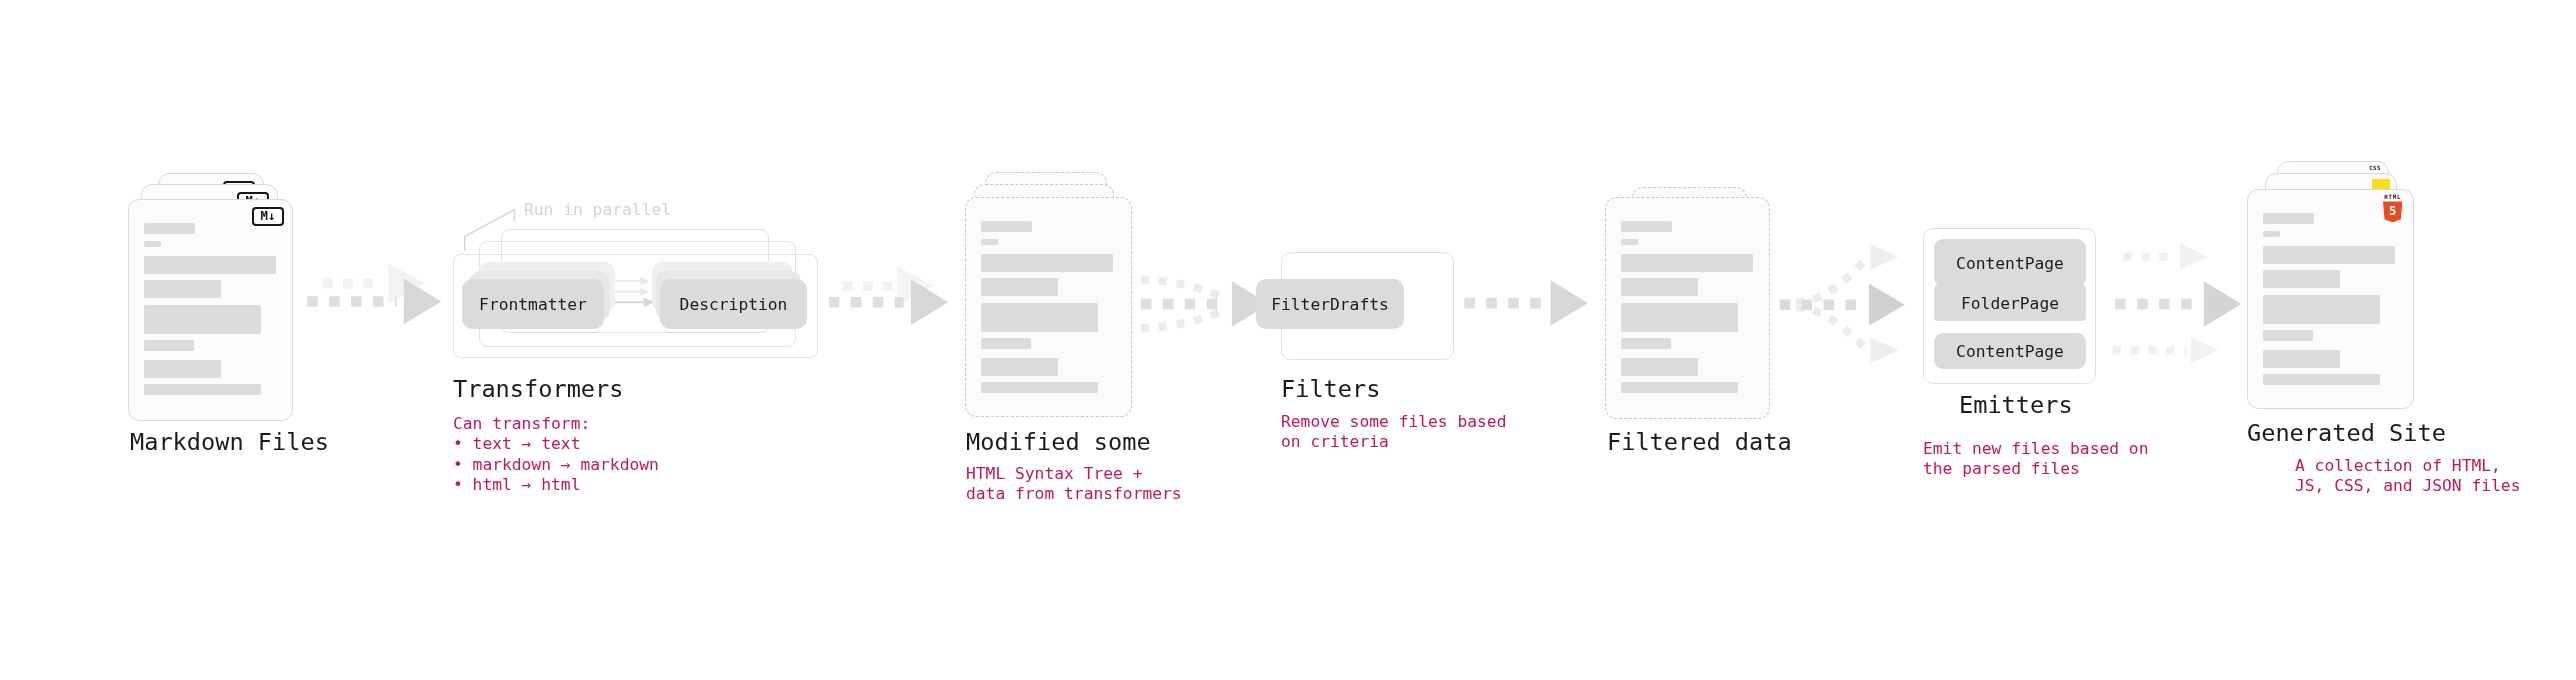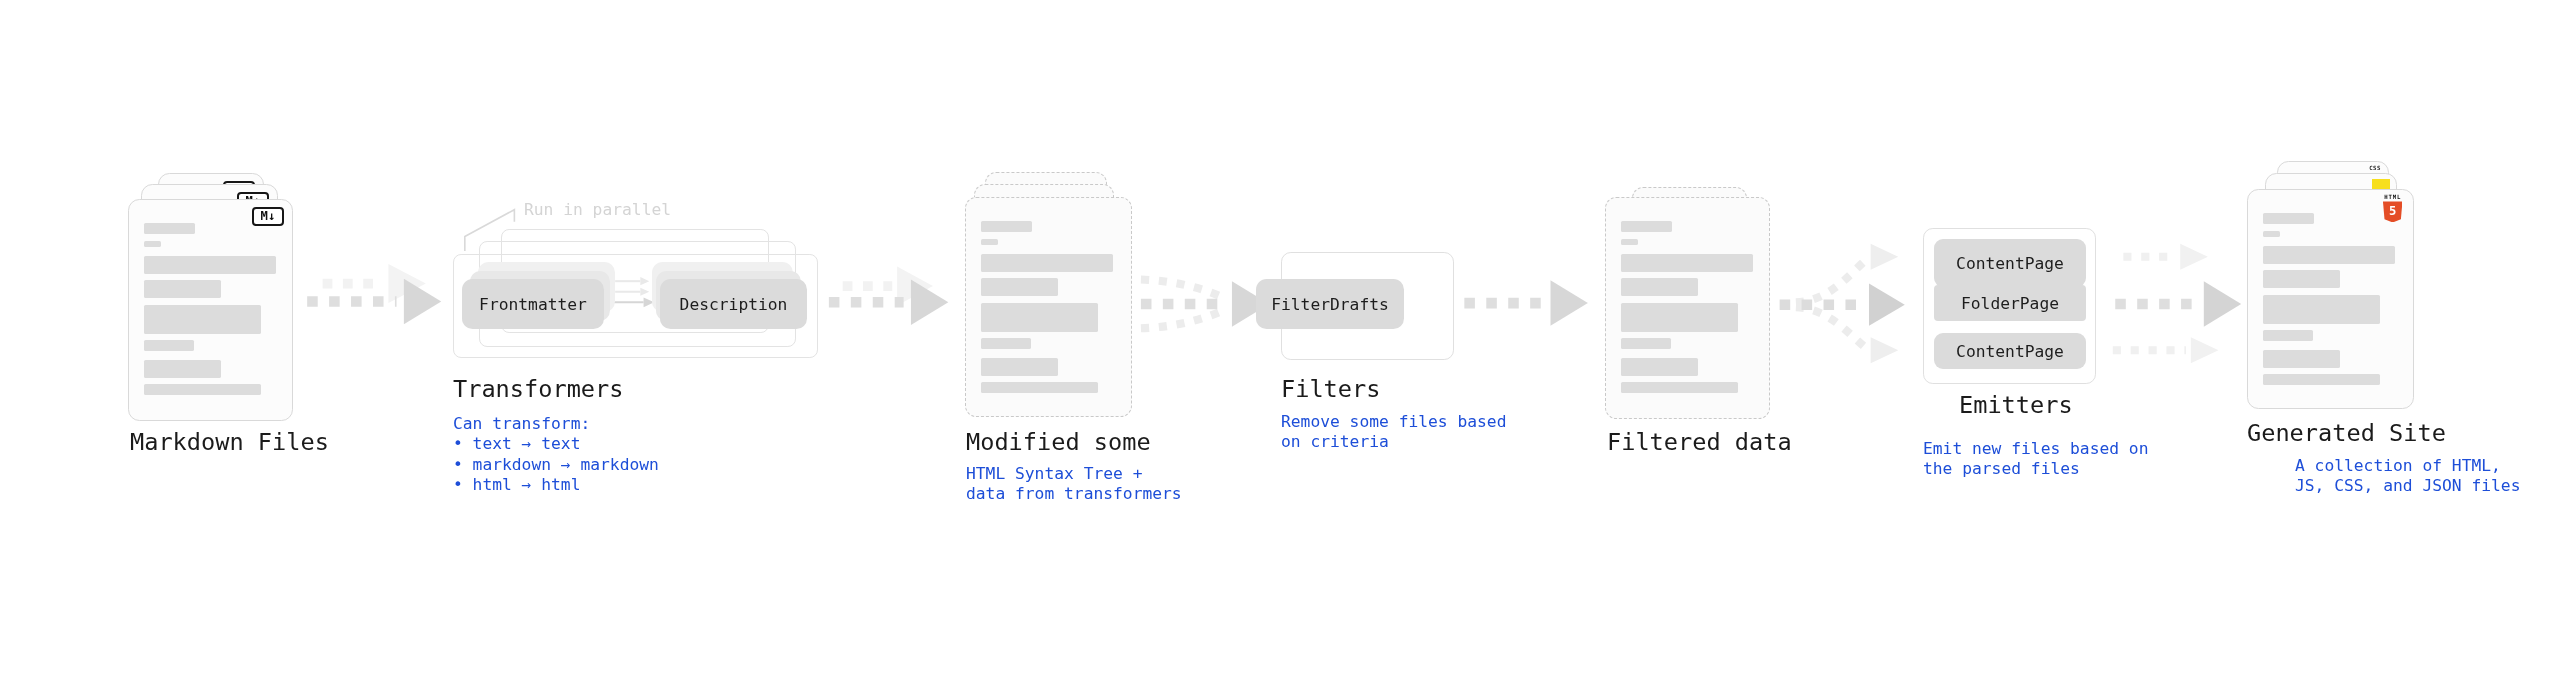--- a/index.html
+++ b/index.html
@@ -12,21 +12,21 @@
   .doc-line{background:#dcdcdc;border-radius:1.6px;}
   .md-badge{position:absolute;top:6.5px;right:8.1px;width:32px;height:19.5px;border:2px solid #161616;
             border-radius:4.1px;background:#ffffff;color:#111;font-weight:bold;font-size:12.2px;
             line-height:15.4px;text-align:center;box-sizing:border-box;}
   .outline-rect{position:absolute;border:1.6px solid #e3e3e3;border-radius:8.1px;box-sizing:border-box;z-index:1;}
   .ghost{position:absolute;border-radius:10.6px;z-index:2;}
   .gray-box{position:absolute;background:#dbdbdb;border-radius:10.6px;display:flex;align-items:center;
             justify-content:center;font-size:16.3px;color:#1d1d1d;box-sizing:border-box;z-index:3;}
   .frame{position:absolute;border:1.6px solid #e0e0e0;border-radius:9.8px;background:#ffffff;box-sizing:border-box;z-index:1;}
   .label{position:absolute;font-size:23.6px;line-height:1.2;color:#1b1b1b;white-space:pre;z-index:4;}
-  .desc{position:absolute;font-size:16.3px;line-height:20.3px;color:#1d4ed8;white-space:pre-line;z-index:4;}
+  .desc{position:absolute;font-size:16.3px;line-height:20.3px;color:#be185d;white-space:pre-line;z-index:4;}
   .note{position:absolute;font-size:16.3px;color:#d4d4d4;white-space:pre;z-index:4;}
   .html5-badge{position:absolute;top:4.1px;right:9.8px;width:21px;text-align:center;}
   .html5-word{font-size:5.7px;font-weight:bold;letter-spacing:0.8px;color:#111;line-height:6.5px;}
   .html5-shield{width:19.5px;height:21px;margin:0.8px auto 0;background:#e44d26;color:#fff;font-size:12.2px;
                 font-weight:bold;line-height:21px;text-align:center;
                 clip-path:polygon(0 0,100% 0,92% 85%,50% 100%,8% 85%);}
   .css-badge{position:absolute;top:3.3px;right:6.5px;text-align:center;}
   .css-word{font-size:5.7px;font-weight:bold;color:#222;letter-spacing:0.4px;line-height:6.5px;}
   .css-bar{width:13px;height:2.4px;background:#2b63e8;margin:0.8px auto 0;}
   .js-badge{position:absolute;top:4.9px;right:5.7px;width:18px;height:9.8px;background:#f7df1e;}

